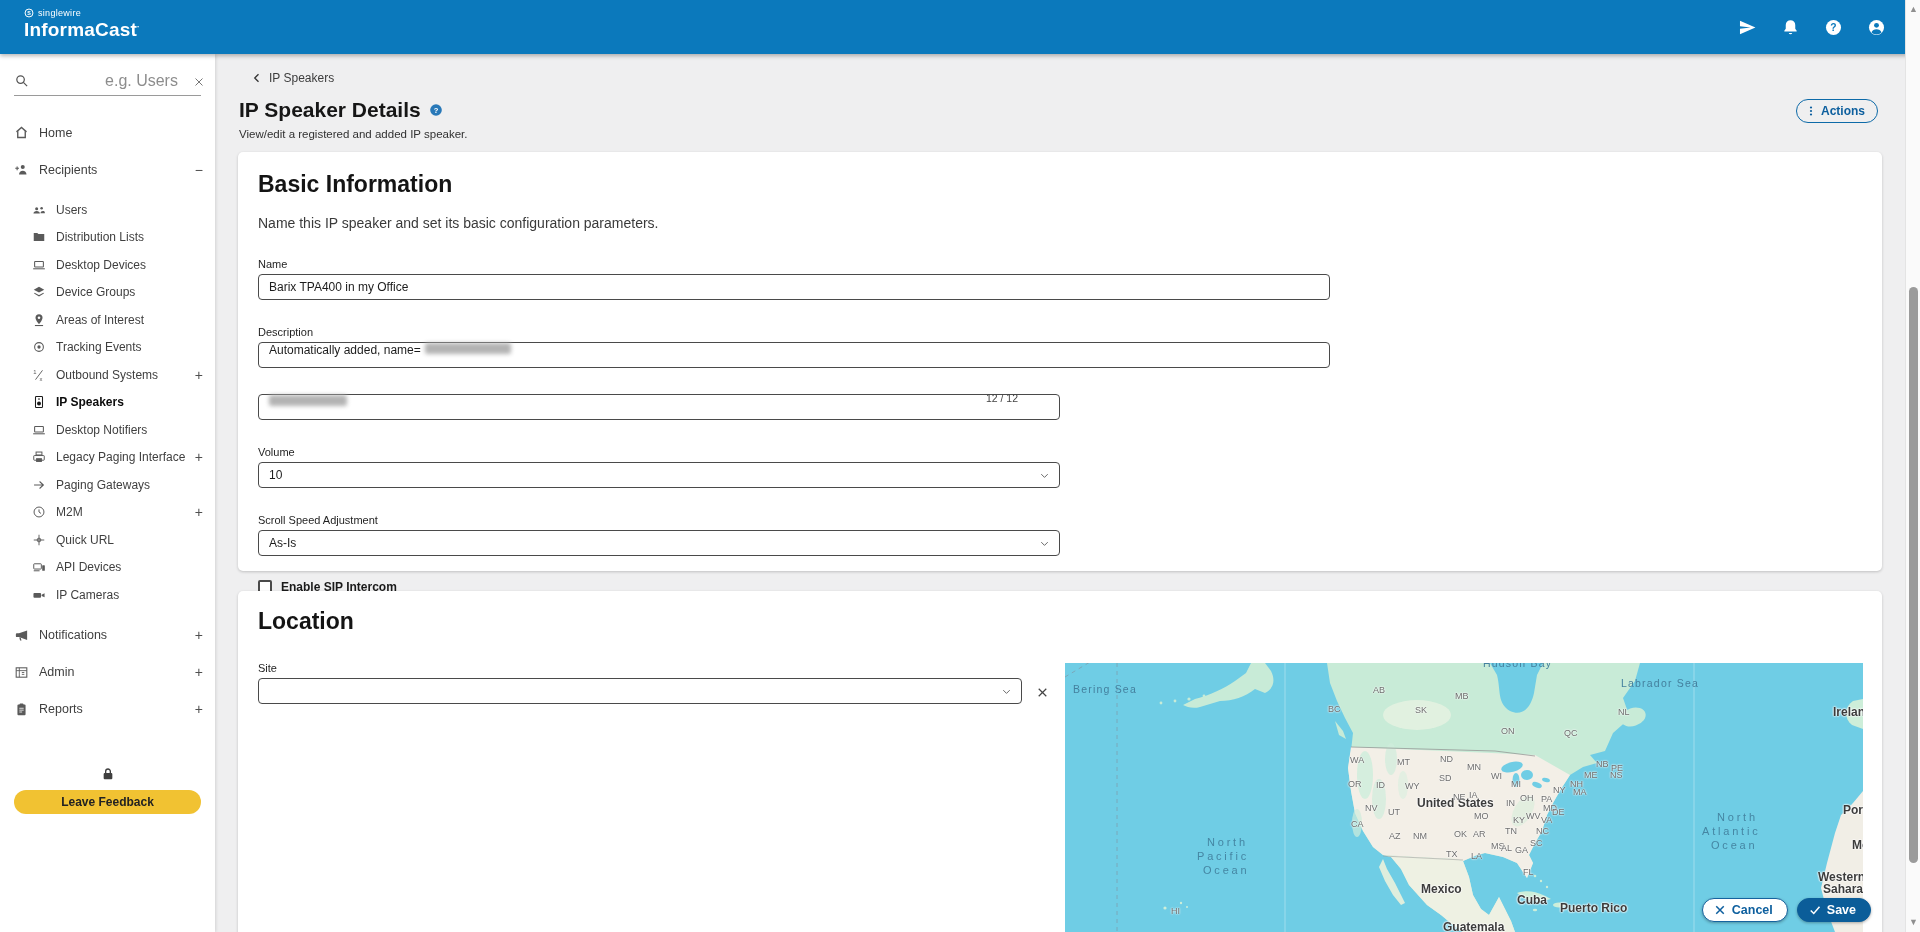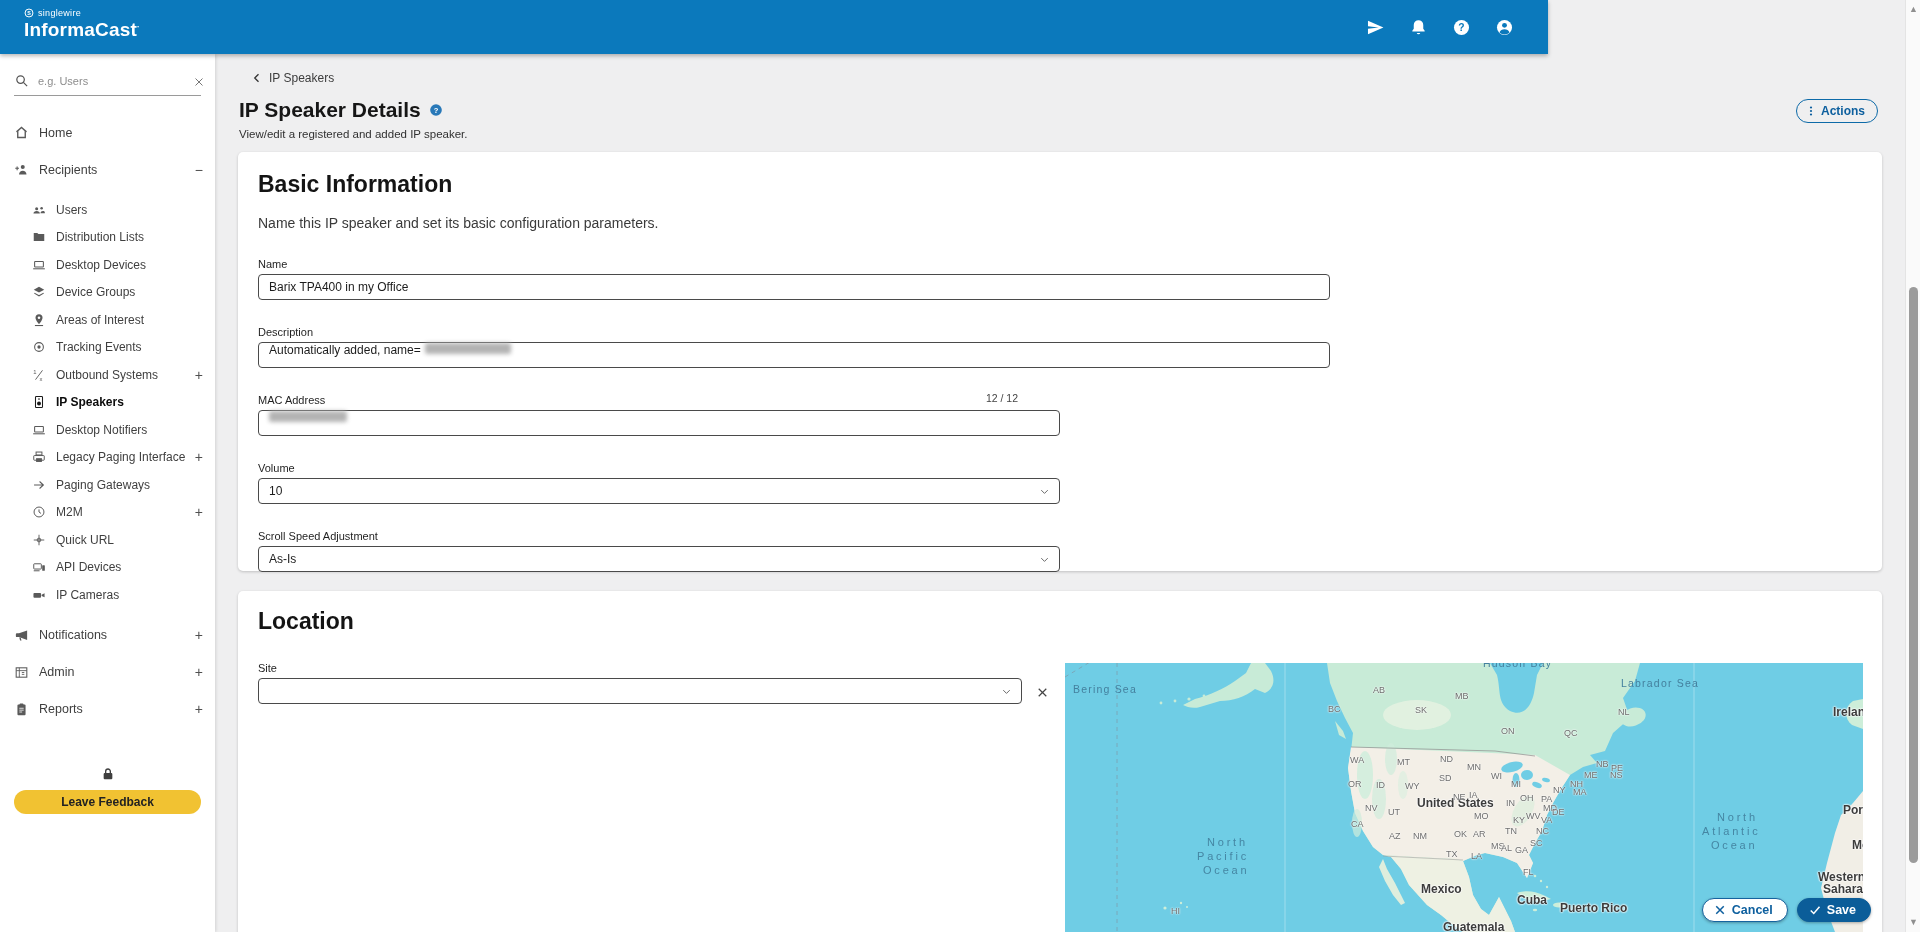--- a/index.html
+++ b/index.html
@@ -1,41 +1,41 @@
 <!DOCTYPE html>
 <html><head>
 <meta charset="utf-8">
 <style>
   * { margin:0; padding:0; box-sizing:border-box; }
   html,body { width:1920px; height:932px; overflow:hidden; font-family:"Liberation Sans",sans-serif; background:#efeff0; }
   body { position:relative; }
 
   
-  .topbar { position:absolute; left:0; top:0; width:1548px; height:54px; background:#0b79bc; box-shadow:0 2px 4px rgba(0,0,0,.28); z-index:30; }
+  .topbar { position:absolute; left:0; top:0; width:1920px; height:54px; background:#0b79bc; box-shadow:0 2px 4px rgba(0,0,0,.28); z-index:30; }
   .brand { position:absolute; left:24px; top:8px; color:#fff; }
   .brand-top { display:flex; align-items:center; gap:4px; font-size:9px; letter-spacing:.3px; }
   .brand-top .logo-s { width:10px; height:10px; display:inline-block; }
   .brand-main { font-size:19px; font-weight:bold; letter-spacing:.2px; margin-top:1px; }
   .brand-main sup { font-size:8px; }
   .topbar-icons { position:absolute; right:34px; top:0; height:54px; display:flex; align-items:center; gap:24px; }
   .tb-icon { width:19px; height:19px; color:#fff; cursor:pointer; }
   .tb-icon svg { width:100%; height:100%; display:block; }
 
   
   .scrollbar { position:absolute; right:0; top:0; width:15px; height:932px; background:#fafafa; border-left:1px solid #e4e4e4; z-index:40; }
   .sb-arrow { position:absolute; left:0; width:15px; height:15px; color:#8f8f8f; font-size:9px; text-align:center; line-height:15px; cursor:pointer; }
   .sb-up { top:2px; } .sb-down { bottom:2px; }
   .sb-thumb { position:absolute; left:3px; top:287px; width:9px; height:576px; background:#9b9b9b; border-radius:5px; cursor:pointer; }
 
   
   .sidebar { position:absolute; left:0; top:54px; width:215px; height:878px; background:#fff; box-shadow:1px 0 3px rgba(0,0,0,.12); z-index:20; }
   .search-row { position:relative; margin:12px 14px 0 14px; height:30px; border-bottom:1px solid #9a9a9a; display:flex; align-items:center; }
   .search-row .s-icon { width:15px; height:15px; color:#555; flex:0 0 auto; }
   .search-row .s-icon svg { width:100%; height:100%; }
-  .search-row input { border:none; outline:none; flex:1; font-size:11px; padding:0 4px 0 9px; color:#b91c1c; background:transparent; font-family:inherit; }
+  .search-row input { border:none; outline:none; flex:1; font-size:16px; padding:0 4px 0 9px; color:#b91c1c; background:transparent; font-family:inherit;text-align:center; }
   .search-row input::placeholder { color:#8d8d8d; }
   .search-clear { position:absolute; right:-4px; top:8px; width:12px; height:12px; color:#777; cursor:pointer; }
   .search-clear svg { width:100%; height:100%; }
   .nav { padding-top:14px; }
   .nav-item { position:relative; display:flex; align-items:center; cursor:pointer; color:#3f3f3f; }
   .nav-item.lvl1 { height:29px; margin-top:8px; padding-left:14px; font-size:12.5px; }
   .nav-item.lvl2 { height:27.5px; padding-left:32px; font-size:12px; }
   .nav-item.gap-before { margin-top:12px; }
   .nav-icon { width:15px; height:15px; margin-right:10px; color:#5a5a5a; flex:0 0 auto; }
   .nav-item.lvl2 .nav-icon { width:14px; height:14px; }
@@ -398,21 +398,20 @@
 
     <div class="field">
       <div class="f-label">Description</div>
       <div class="fake-input w-desc">
         <span>Automatically added, name=</span>
         <span class="redact" style="width:86px"></span>
       </div>
     </div>
 
     <div class="field">
-      <div class="f-label">MAC Address</div>
       <span class="f-counter" style="right:844px;">12 / 12</span>
       <div class="fake-input w-mac">
         <span class="redact" style="width:78px; margin-left:0"></span>
       </div>
     </div>
 
     <div class="field">
       <div class="f-label">Volume</div>
       <div class="select w-med">
         <span>10</span>

